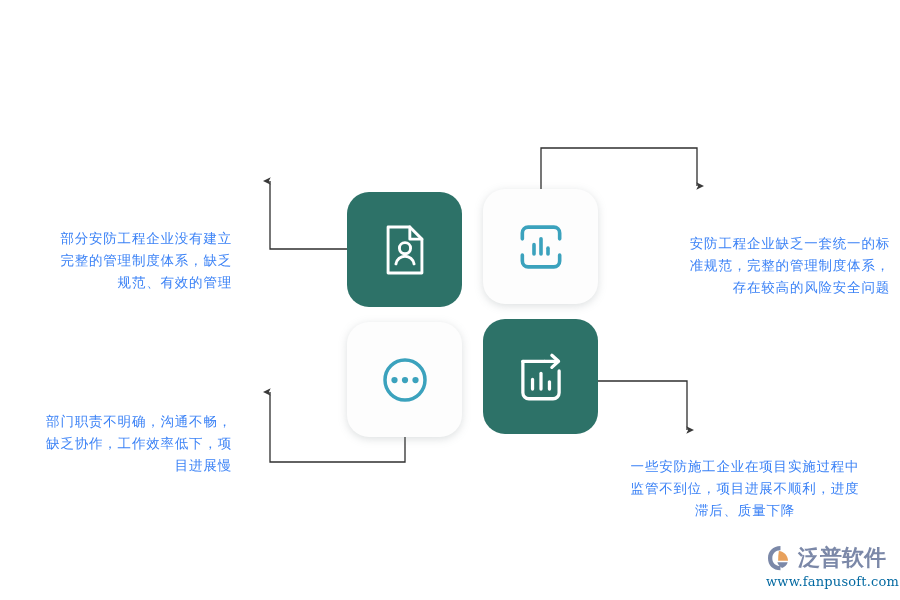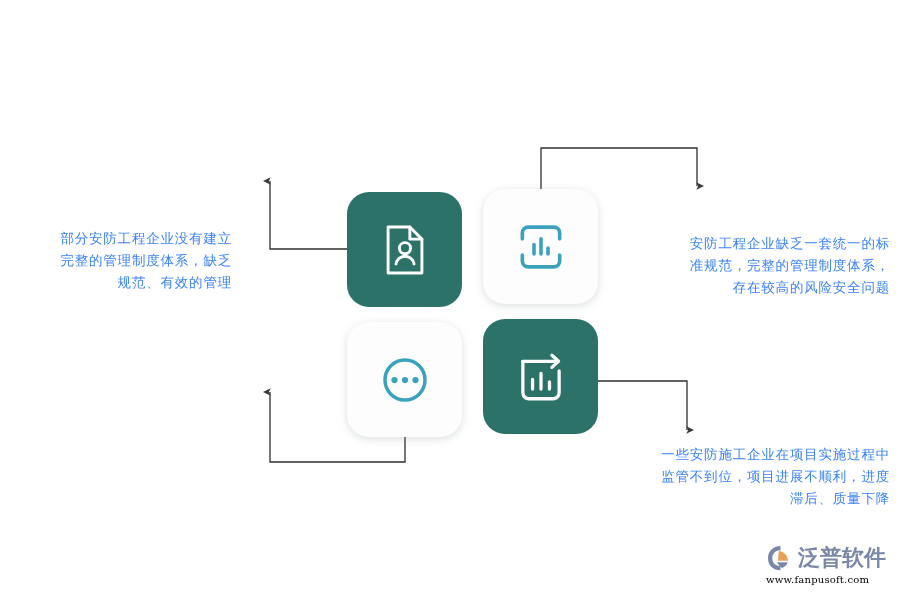--- a/index.html
+++ b/index.html
@@ -67,21 +67,21 @@
     line-height: 1.62;
     letter-spacing: 0.8px;
     text-align: right;
     white-space: pre-line;
     font-family: "DejaVu Sans", "Liberation Sans", sans-serif;
   }
 
   #note-tl { left: 10px;  top: 228px;  width: 222px; }
   #note-tr { left: 610px; top: 233px;  width: 280px; }
   #note-bl { left: 10px;  top: 411px;  width: 222px; }
-  #note-br { left: 600px; top: 444px;  width: 290px; }
+  #note-br { left: 600px; top: 456px;  width: 290px; text-align: center; }
 
   
   #logo {
     position: absolute;
     left: 765px;
     top: 540px;
     width: 128px;
     height: 52px;
     z-index: 4;
   }
@@ -98,22 +98,22 @@
   }
   #logo-word {
     font-size: 22px;
     font-weight: bold;
     color: #7b88a8;
     letter-spacing: 0px;
     line-height: 30px;
     font-family: "DejaVu Sans", "Liberation Sans", sans-serif;
   }
   #logo-url {
-    font-size: 10px;
-    color: #000000;
+    font-size: 13px;
+    color: #0369a1;
     letter-spacing: 0.2px;
     font-family: "DejaVu Serif", "Liberation Serif", serif;
     margin-top: 1px;
     margin-left: 1px;
   }
 </style>
 </head>
 <body>
 
 <div id="stage">
@@ -194,20 +194,23 @@
   </div>
 
   <div class="note" id="note-tl">部分安防工程企业没有建立
 完整的管理制度体系，缺乏
 规范、有效的管理</div>
 
   <div class="note" id="note-tr">安防工程企业缺乏一套统一的标
 准规范，完整的管理制度体系，
 存在较高的风险安全问题</div>
 
+  <div class="note" id="note-bl">部门职责不明确，沟通不畅，
+缺乏协作，工作效率低下，项
+目进展慢</div>
 
   <div class="note" id="note-br">一些安防施工企业在项目实施过程中
 监管不到位，项目进展不顺利，进度
 滞后、质量下降</div>
 
   <div id="logo">
     <div id="logo-row">
       <span id="logo-mark">
         <svg width="30" height="30" viewBox="0 0 32 32" fill="none">
           <path d="M16.5 3.2 C8.6 3.2 3.2 8.6 3.2 16.2 C3.2 23.8 8.6 29 16.5 29 L16.5 24.6 C11.2 24.6 7.8 21.2 7.8 16.2 C7.8 11.2 11.2 7.7 16.5 7.7 Z" fill="#7b88a8"></path>

